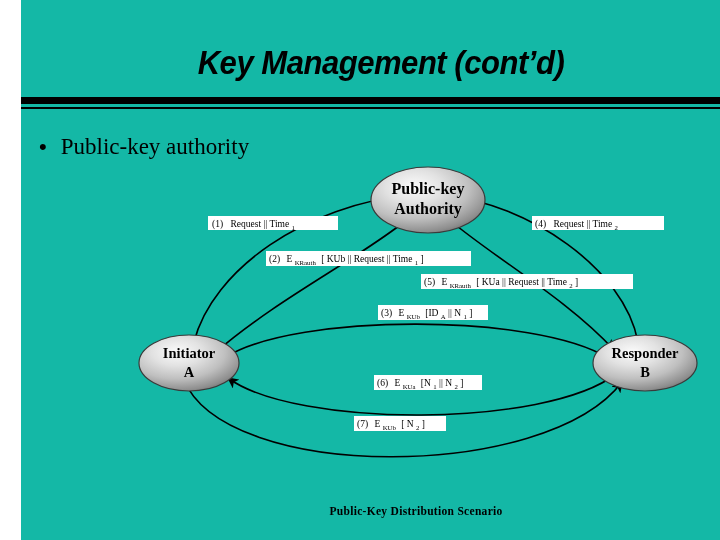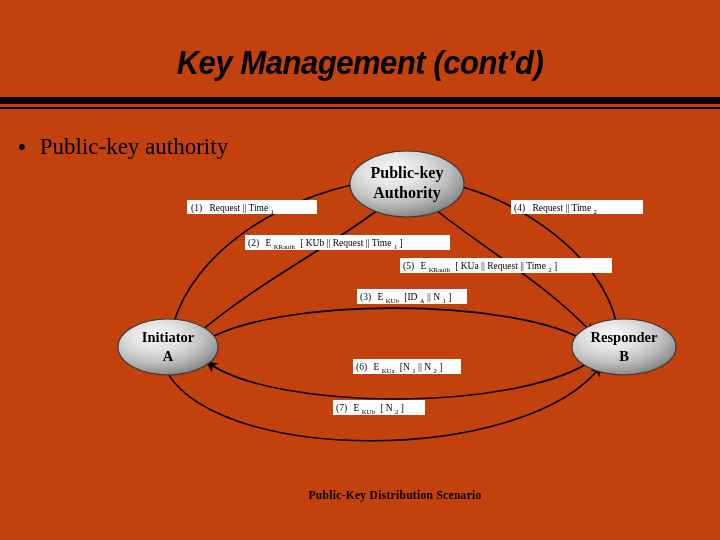--- a/index.html
+++ b/index.html
@@ -10,21 +10,22 @@
   body {
     width: 720px;
     height: 540px;
     overflow: hidden;
     font-family: "Liberation Sans", sans-serif;
     position: relative;
   }
   .slide {
     position: absolute;
     inset: 0;
-    background: #c2410c;
+    background: #14b8a6;
+    margin-left: 21px;
   }
 
   
   .slide-title {
     position: absolute;
     left: 0;
     top: 44px;
     width: 720px;
     text-align: center;
     font-family: "Liberation Sans", sans-serif;
@@ -72,21 +73,21 @@
     font-family: Liberation Serif, serif;
     font-size: 23px;
     color: #000000;
     white-space: nowrap;
   }
 
   
   .diagram {
     position: absolute;
     left: 95px;
-    top: 144px;
+    top: 160px;
     width: 600px;
     height: 380px;
   }
   .diagram svg {
     display: block;
   }
 
   .node-label {
     font-family: "Liberation Serif", serif;
     font-weight: bold;

